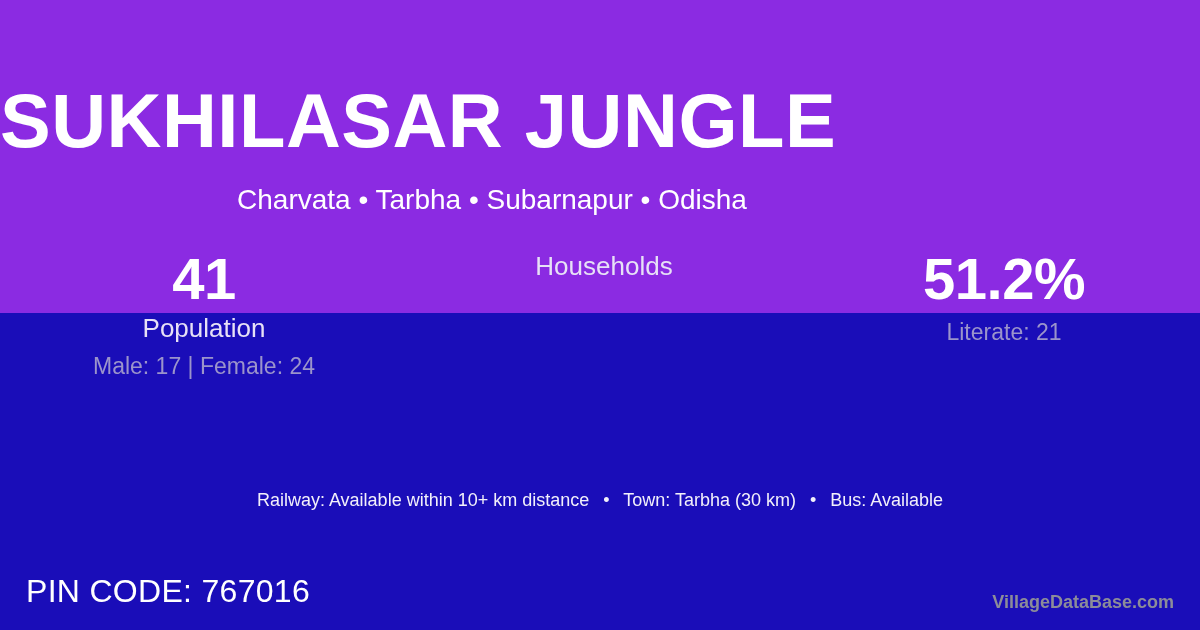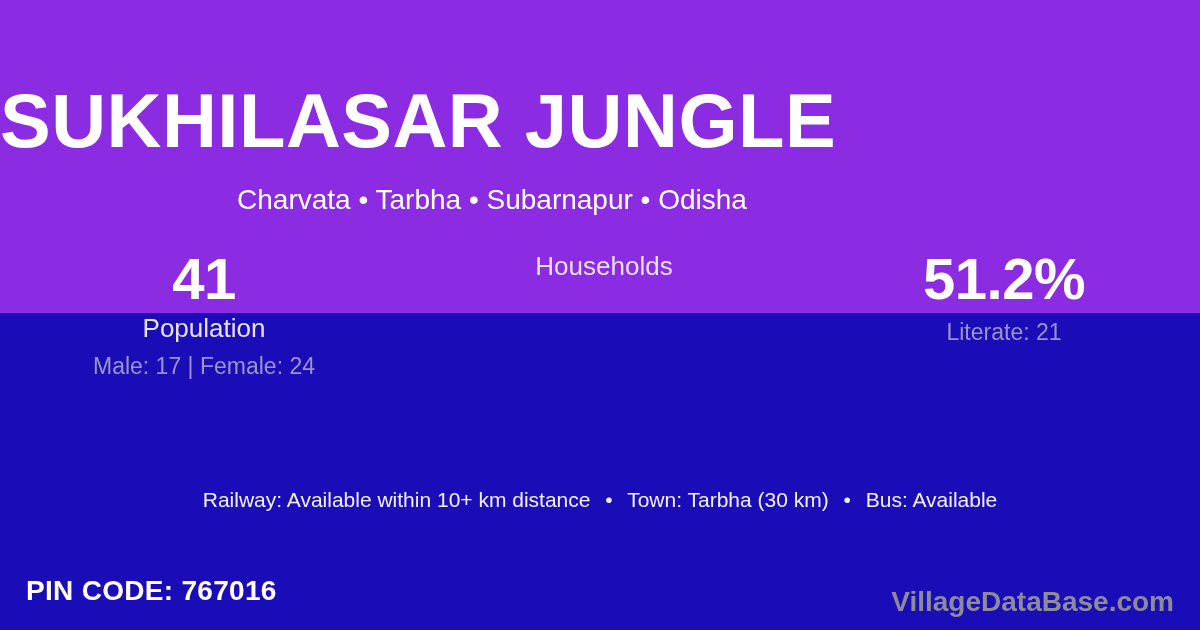--- a/index.html
+++ b/index.html
@@ -96,48 +96,48 @@
   }
 
   
   .infra-line {
     position: absolute;
     left: 0;
     top: 486px;
     width: 1200px;
     text-align: center;
     color: #F2F0FA;
-    font-size: 21px;
+    font-size: 18px;
     line-height: 28px;
     white-space: nowrap;
   }
   .infra-sep {
     display: inline-block;
     padding: 0 9px;
     color: #F2F0FA;
   }
 
   
   .footer-pin {
     position: absolute;
     left: 26px;
     top: 576px;
     color: #FFFFFF;
-    font-size: 28px;
-    font-weight: bold;
+    font-size: 32px;
+    font-weight: normal;
     line-height: 30px;
     letter-spacing: 0.3px;
     white-space: nowrap;
   }
   .footer-brand {
     position: absolute;
     right: 26px;
     top: 588px;
     color: #8C8C99;
-    font-size: 28px;
+    font-size: 18px;
     font-weight: bold;
     line-height: 28px;
     white-space: nowrap;
   }
 </style>
 </head>
 <body>
 
 <div class="card">
 

